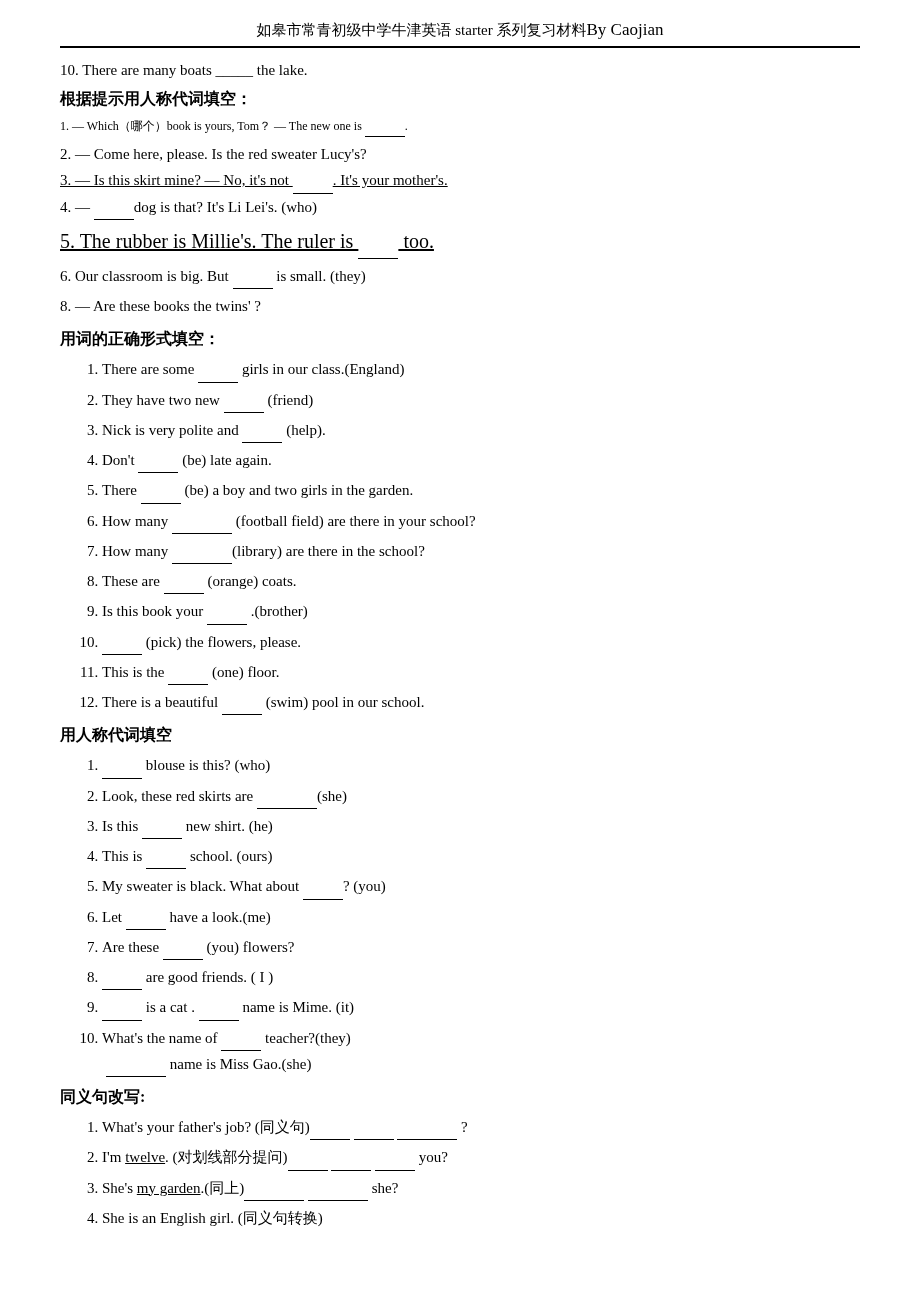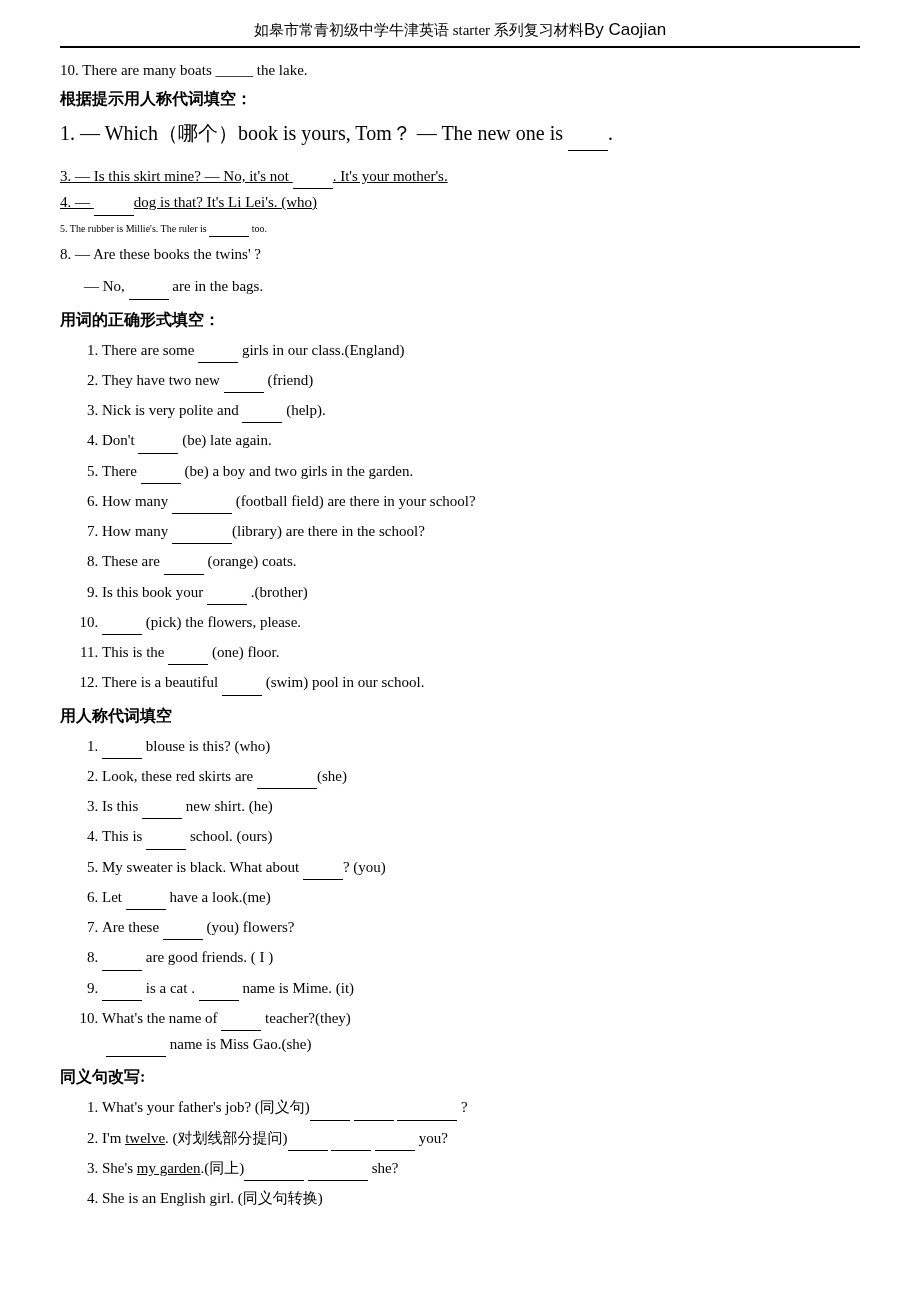--- a/index.html
+++ b/index.html
@@ -24,21 +24,21 @@
       margin-bottom: 14px;
       display: flex;
       justify-content: center;
       align-items: baseline;
     }
     .header-title {
       font-size: 15px;
     }
     .header-author {
       font-size: 17px;
-      font-family: Liberation Sans, sans-serif;
+      font-family: Liberation Serif, serif;
     }
     .section-title {
       font-size: 16px;
       font-weight: bold;
       margin: 10px 0 6px 0;
     }
     .blank {
       display: inline-block;
       min-width: 40px;
       border-bottom: 1px solid #000;
@@ -76,37 +76,40 @@
 
 <div style="margin-bottom:1px; font-size:15px;">
   <span>10. There are many boats _____ the lake.</span>
 </div>
 
 <div class="section-title">
   <span>根据提示用人称代词填空：</span>
 </div>
 
 <div>
-  <div style="line-height:1.75; margin-bottom:12px; font-size:20px;">
+  <div style="line-height:1.75; margin-bottom:4px; font-size:12px;">
     1. — Which（哪个）book is yours, Tom？  — The new one is <span class="blank"></span>.
+  </div>
+  <div style="line-height:1.75; margin-bottom:0px; font-size:15px;">
+    2. — Come here, please. Is the red sweater Lucy's?
   </div>
   <div style="line-height:1.75; margin-bottom:0; font-size:15px;text-decoration:underline;">
     3. — Is this skirt mine? — No, it's not <span class="blank"></span>. It's your mother's.
   </div>
-  <div style="line-height:1.75; margin-bottom:4px; font-size:15px;text-decoration:underline;">
+  <div style="line-height:1.75; margin-bottom:4px; font-size:15px;">
     4. — <span class="blank"></span>dog is that? It's Li Lei's. (who)
   </div>
-  <div style="line-height:1.75; margin-bottom:4px; font-size:10px;">
+  <div style="line-height:1.75; margin-bottom:4px; font-size:20px;text-decoration:underline;">
     5. The rubber is Millie's. The ruler is <span class="blank"></span> too.
+  </div>
+  <div style="line-height:1.75; margin-bottom:4px; font-size:15px;">
+    6. Our classroom is big. But <span class="blank"></span> is small. (they)
   </div>
   <div style="line-height:1.75; margin-bottom:6px; font-size:15px;">
     8. — Are these books the twins' ?
-  </div>
-  <div style="line-height:1.75; margin-bottom:6px; font-size:15px; margin-left:24px;">
-    — No, <span class="blank"></span> are in the bags.
   </div>
 </div>
 
 <div class="section-title">
   <span>用词的正确形式填空：</span>
 </div>
 
 <div>
   <ol class="indent-list" style="font-size:15px;">
     <li>There are some <span class="blank"></span> girls in our class.(England)</li>

